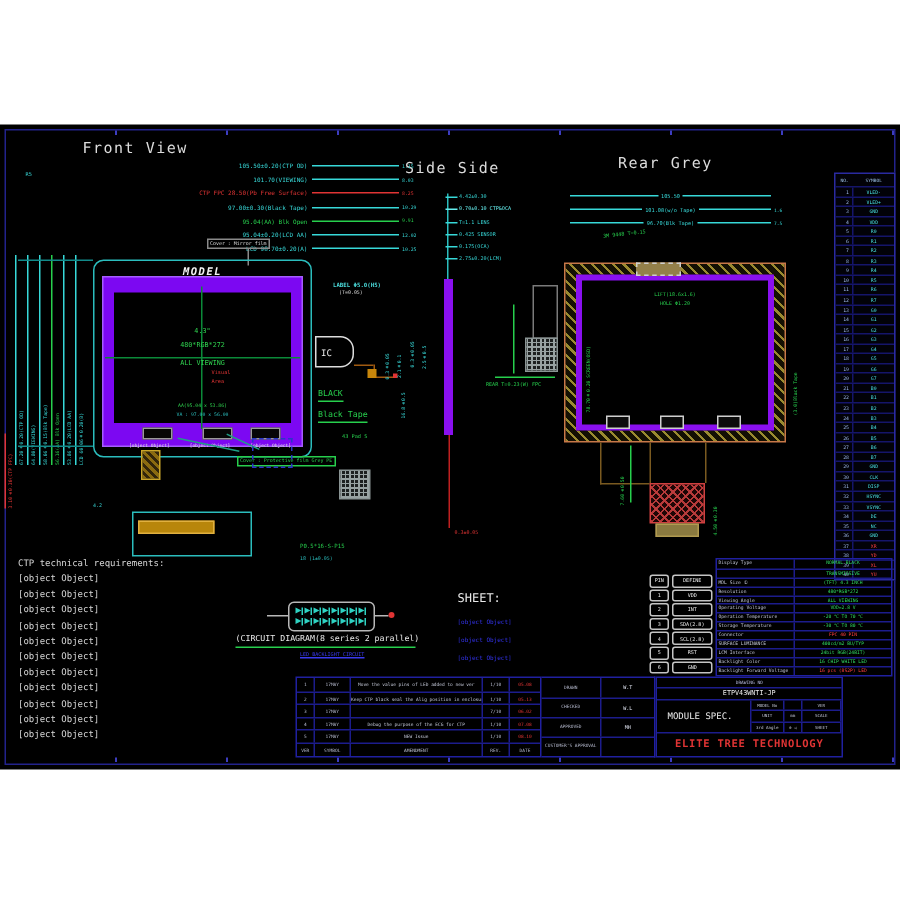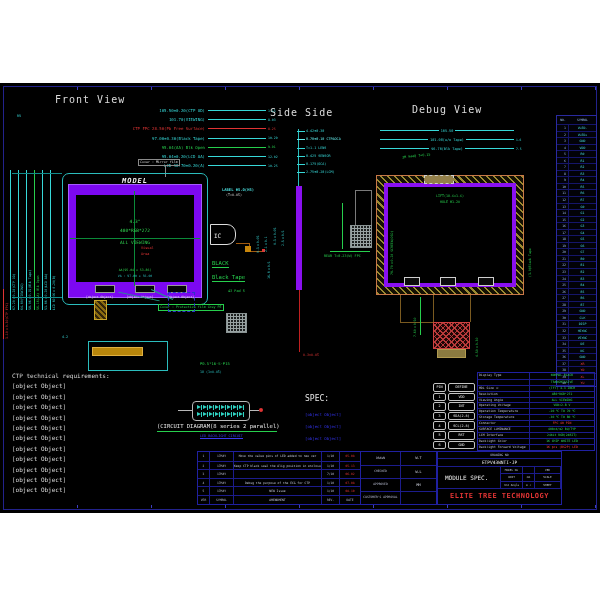--- a/index.html
+++ b/index.html
@@ -188,21 +188,21 @@
 <body>
 
 <div class="page">
   <div class="sheet">
     <div class="abs frame"></div>
     <div class="abs ticks t-top"></div>
     <div class="abs ticks t-bot"></div>
 
     <div class="abs vtitle ft">Front View</div>
     <div class="abs vtitle st">Side Side</div>
-    <div class="abs vtitle rt">Debug View</div>
+    <div class="abs vtitle rt">Rear Grey</div>
 
     <div class="abs r5">R5</div>
     <div class="abs fdims">
 
     <div class="drow" style="color: rgb(55, 216, 216);">
           <span class="lab">105.50±0.20(CTP OD)</span>
           <span class="ln"></span>
           <span class="end">1.15</span>
         </div>
         <div class="drow" style="color: rgb(55, 216, 216);">
@@ -604,21 +604,21 @@
           <span class="led"></span>
           <span class="led"></span>
       </div>
     </div>
     <div class="abs cirlead cl2"></div>
     <div class="abs cirdot"></div>
     <div class="abs circap">(CIRCUIT DIAGRAM(8 series 2 parallel)</div>
     <div class="abs cirund"></div>
     <div class="abs cirsub">LED BACKLIGHT CIRCUIT</div>
 
-    <div class="abs notetitle">SPEC:</div>
+    <div class="abs notetitle">SHEET:</div>
     <div class="abs noteblk">
 
     <div class="noteline">[object Object]</div>
         <div class="noteline">[object Object]</div>
         <div class="noteline">[object Object]</div>
       </div>
 
     <div class="abs revtbl">
 
     <div class="revrow">

